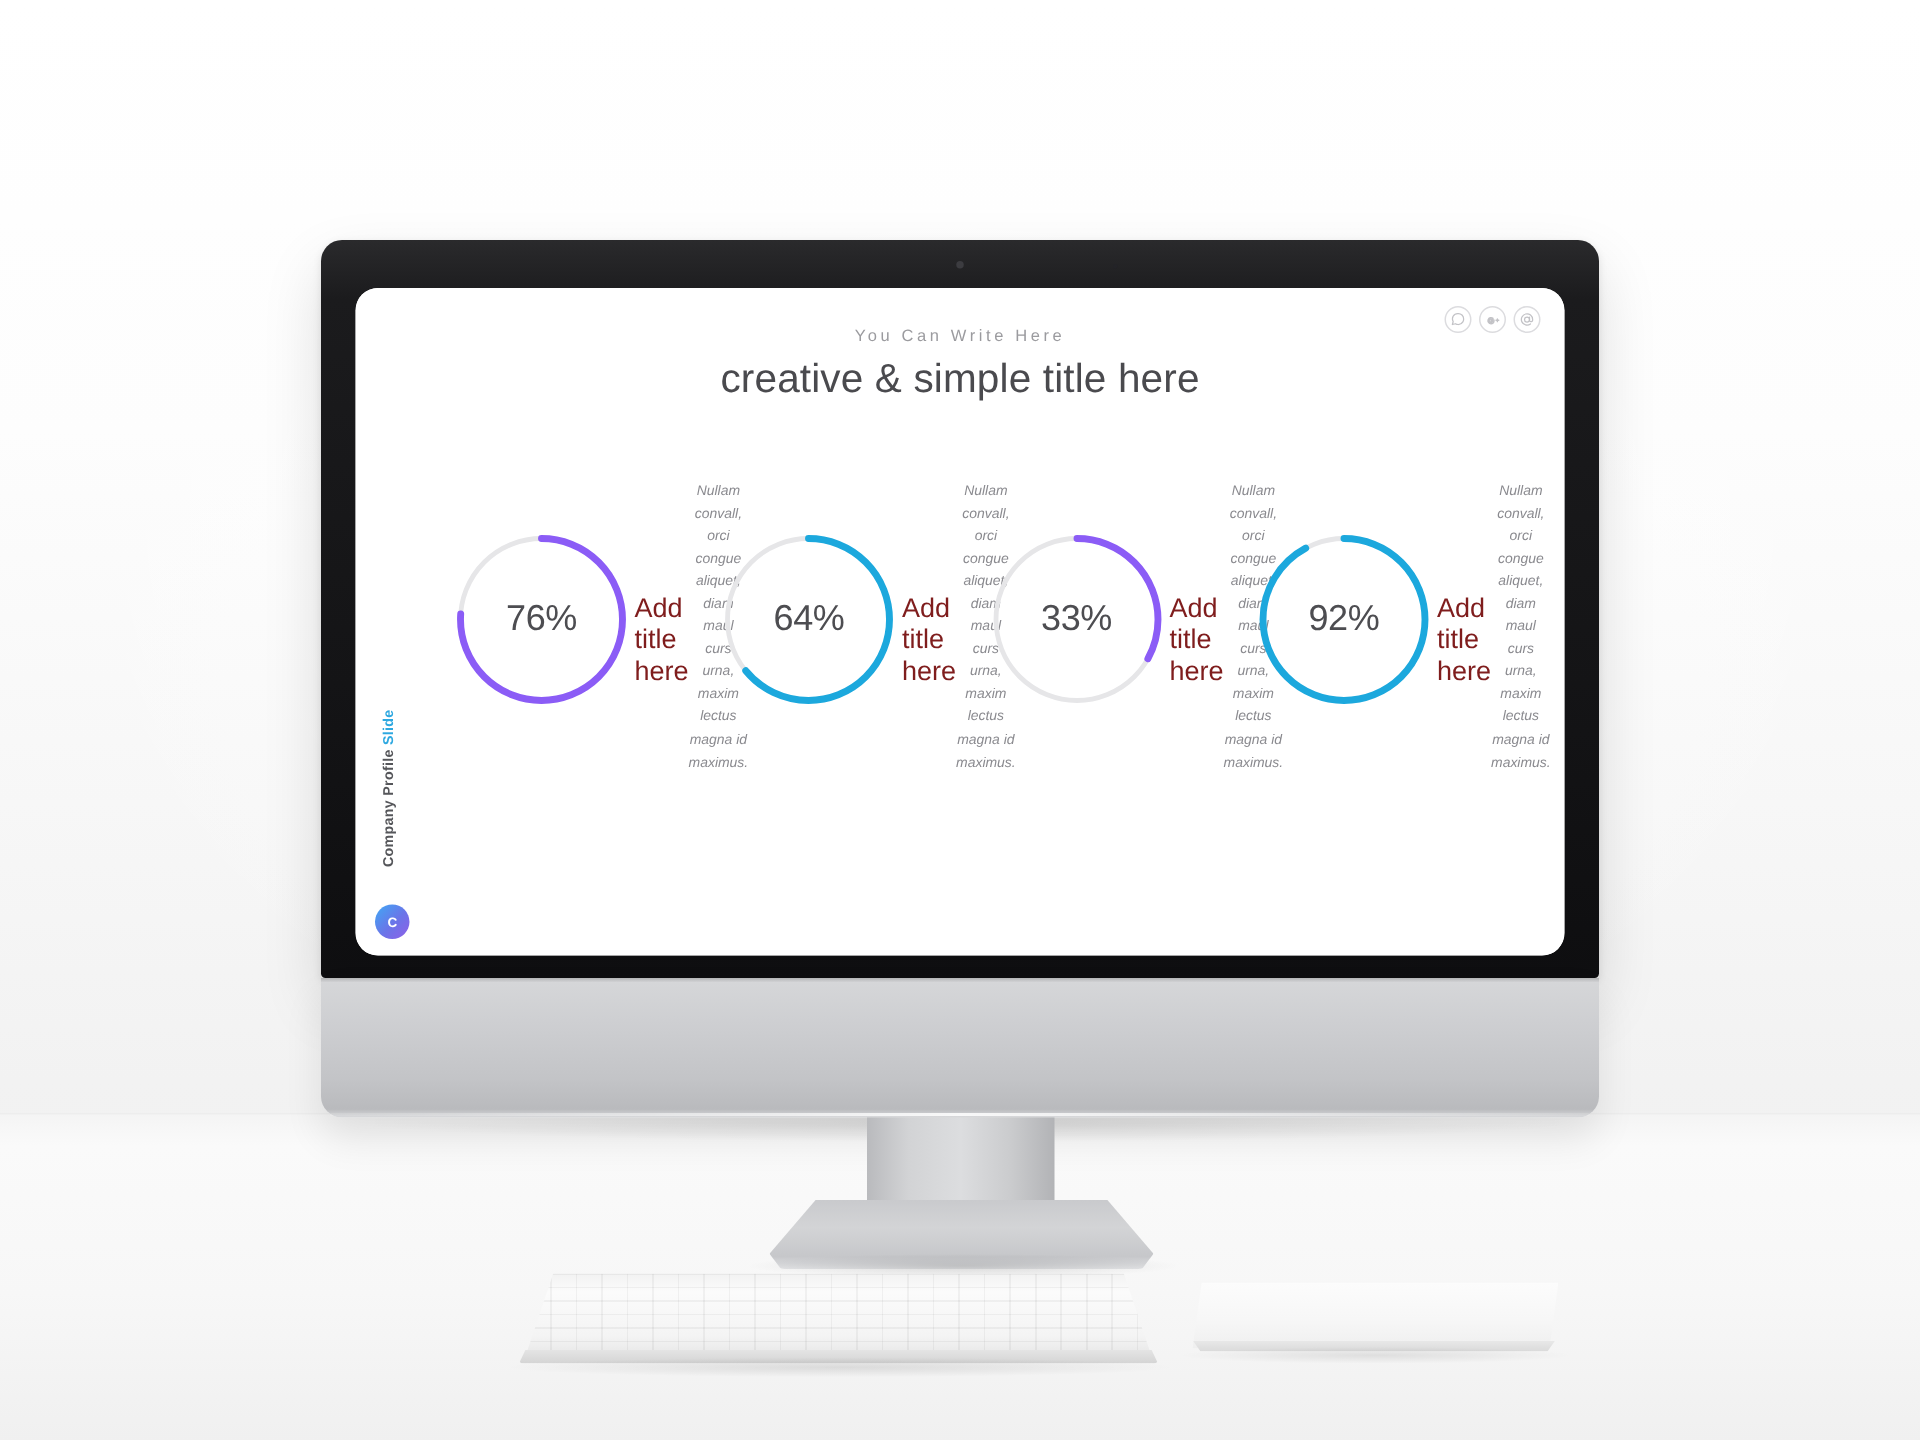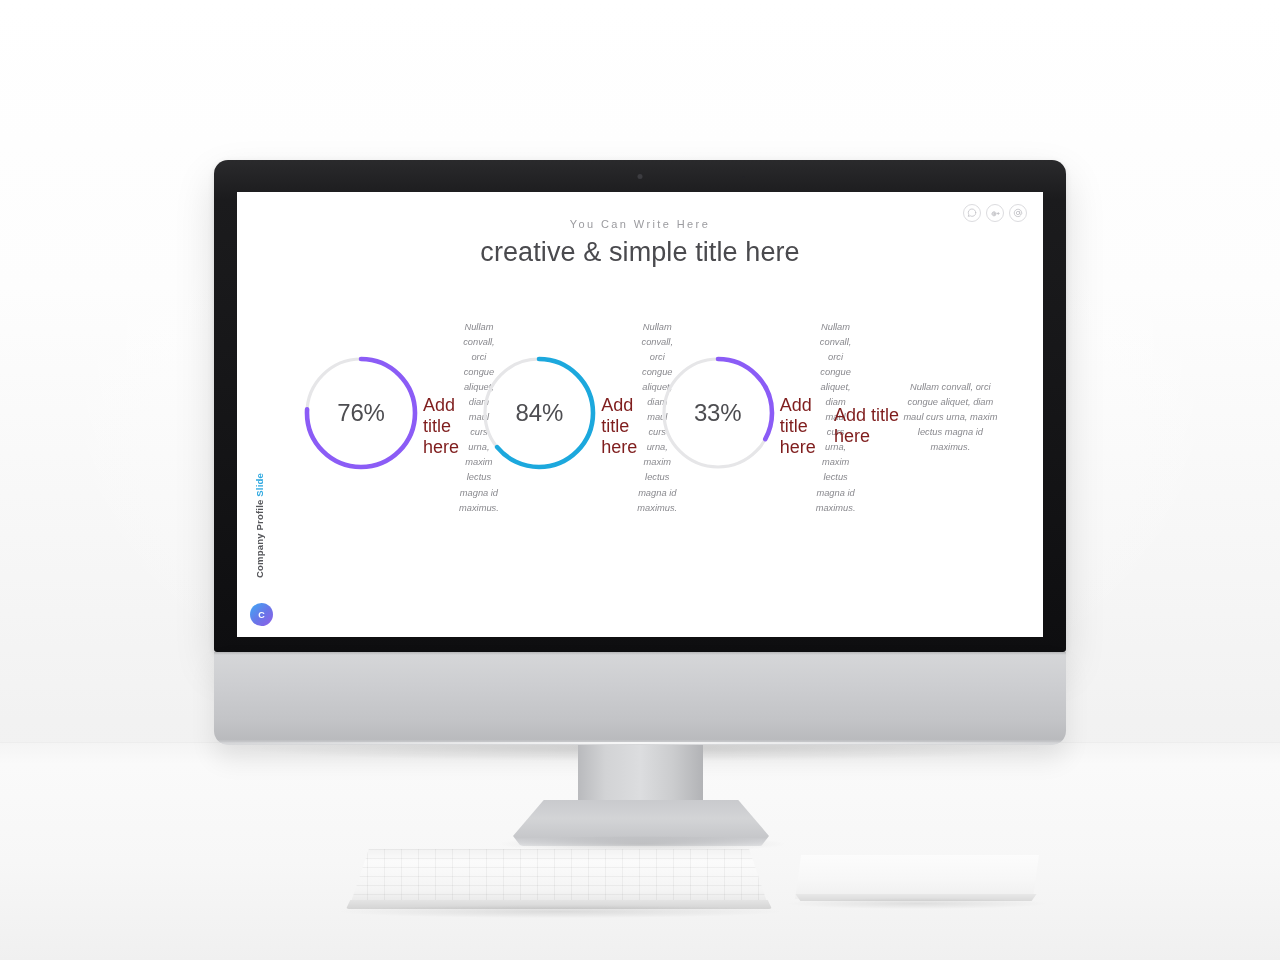--- a/index.html
+++ b/index.html
@@ -67,20 +67,21 @@
     left: 62%; top: 16px;
     width: 3px; height: 3px; border-radius: 50%;
     background: #232327;
   }
   .screen {
     position: absolute;
     left: 23px; top: 32px;
     width: 806px; height: 445px;
     background: #ffffff;
     overflow: hidden;
+    border-radius: 15px;
   }
   .chin {
     position: absolute;
     left: 0; top: 492px;
     width: 852px; height: 93px;
     background: linear-gradient(to bottom, #d6d7d9 0%, #cdced1 35%, #c3c4c7 72%, #b9babd 94%, #d9dadc 100%);
     border-radius: 0 0 14px 14px;
     box-shadow: 0 14px 26px rgba(0,0,0,0.09);
   }
   .chin-top-shade {
@@ -347,37 +348,44 @@
                 </div>
                 <div class="col-title">Add title here</div>
                 <div class="col-body">Nullam convall, orci congue aliquet, diam maul curs urna, maxim lectus magna id maximus.</div>
               </div>
               <div class="col">
                 <div class="donut-wrap">
                   <svg width="124" height="124" viewBox="0 0 124 124">
                     <circle cx="62" cy="62" r="54" fill="none" stroke="#E6E6E8" stroke-width="3.2"></circle>
                     <circle cx="62" cy="62" r="54" fill="none" stroke="#1CA8DD" stroke-width="4.6" stroke-linecap="round" stroke-dasharray="217.1468842161265 122.14512237157115" transform="rotate(-90 62 62)"></circle>
                   </svg>
-                  <div class="donut-value">84%</div>
+                  <div class="donut-value">64%</div>
                 </div>
                 <div class="col-title">Add title here</div>
                 <div class="col-body">Nullam convall, orci congue aliquet, diam maul curs urna, maxim lectus magna id maximus.</div>
               </div>
               <div class="col">
                 <div class="donut-wrap">
                   <svg width="124" height="124" viewBox="0 0 124 124">
                     <circle cx="62" cy="62" r="54" fill="none" stroke="#E6E6E8" stroke-width="3.2"></circle>
                     <circle cx="62" cy="62" r="54" fill="none" stroke="#8B5CF6" stroke-width="4.6" stroke-linecap="round" stroke-dasharray="111.96636217394023 227.3256444137574" transform="rotate(-90 62 62)"></circle>
                   </svg>
                   <div class="donut-value">33%</div>
                 </div>
                 <div class="col-title">Add title here</div>
                 <div class="col-body">Nullam convall, orci congue aliquet, diam maul curs urna, maxim lectus magna id maximus.</div>
               </div>
               <div class="col">
+                <div class="donut-wrap">
+                  <svg width="124" height="124" viewBox="0 0 124 124">
+                    <circle cx="62" cy="62" r="54" fill="none" stroke="#E6E6E8" stroke-width="3.2"></circle>
+                    <circle cx="62" cy="62" r="54" fill="none" stroke="#1CA8DD" stroke-width="4.6" stroke-linecap="round" stroke-dasharray="312.14864606068187 27.143360527015773" transform="rotate(-90 62 62)"></circle>
+                  </svg>
+                  <div class="donut-value">92%</div>
+                </div>
                 <div class="col-title">Add title here</div>
                 <div class="col-body">Nullam convall, orci congue aliquet, diam maul curs urna, maxim lectus magna id maximus.</div>
               </div>
             </div>
 
         </div>
       </div>
     </div>
 
     <div class="chin">

